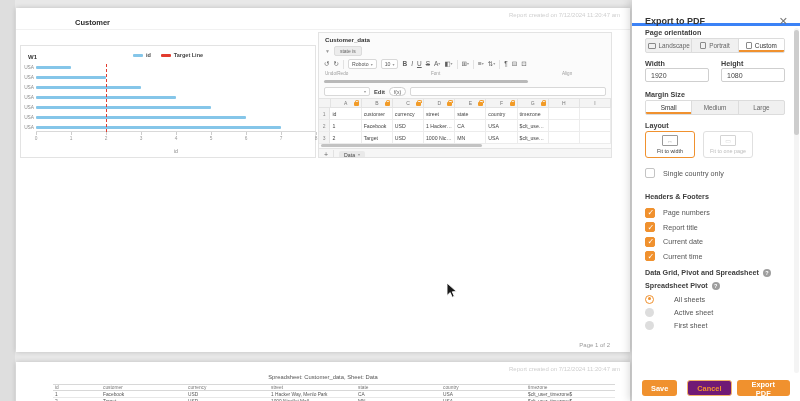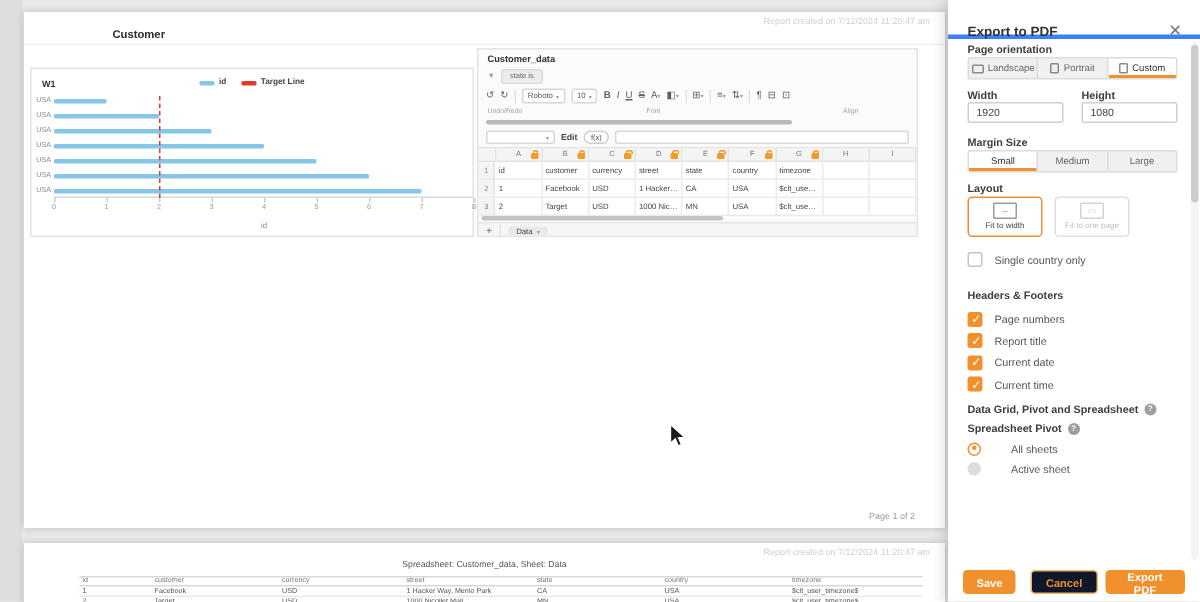--- a/index.html
+++ b/index.html
@@ -121,21 +121,21 @@
   .rdot{width:9px;height:9px;border-radius:50%;background:#ddd;flex:0 0 auto;position:relative;}
   .rdot.on{background:#fff;border:1.5px solid #f0912e;}
   .rdot.on:after{content:"";position:absolute;left:1.5px;top:1.5px;width:3px;height:3px;border-radius:50%;background:#f0912e;}
   .radio-row .lbl{font-size:7.2px;color:#555;}
   .sect{margin-top:12px;margin-bottom:5px;}
   .sect2{margin-top:5px;margin-bottom:5px;}
   .p-foot{position:absolute;left:10px;right:10px;bottom:5px;display:flex;gap:5px;}
   .btn{height:16px;border-radius:3px;font-size:7.4px;font-weight:bold;padding:0 9px;cursor:pointer;
     font-family:inherit;border:none;}
   .btn.solid{background:#f0912e;color:#fff;}
-  .btn.outline{background:#0f172a;color:#f0912e;border:1px solid #f3b367;}
+  .btn.outline{background:#701a75;color:#f0912e;border:1px solid #f3b367;}
   .spacer{flex:1;}
   .cursor{position:absolute;left:446px;top:282px;pointer-events:none;}
 </style>
 </head>
 <body>
 
 <div class="gutter"></div>
 
 <div class="page page1">
   <div class="created">Report created on 7/12/2024 11:20:47 am</div>
@@ -433,20 +433,24 @@
     </div>
     <div id="sm-list">
         <div class="radio-row">
           <div class="rdot on"></div>
           <div class="lbl">All sheets</div>
         </div>
         <div class="radio-row">
           <div class="rdot"></div>
           <div class="lbl">Active sheet</div>
         </div>
+        <div class="radio-row">
+          <div class="rdot"></div>
+          <div class="lbl">First sheet</div>
+        </div>
       </div>
   </div>
 
   <div class="p-scrolltrack"></div>
   <div class="p-scrollthumb"></div>
 
   <div class="p-foot">
     <button class="btn solid">Save</button>
     <span class="spacer"></span>
     <button class="btn outline">Cancel</button>

